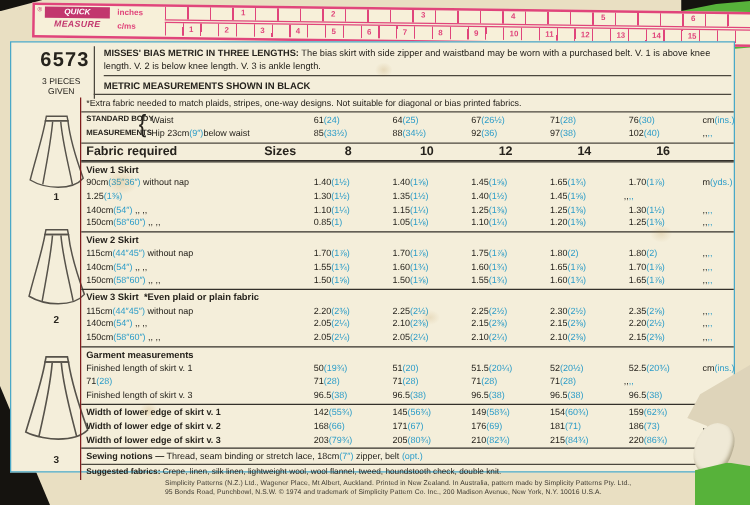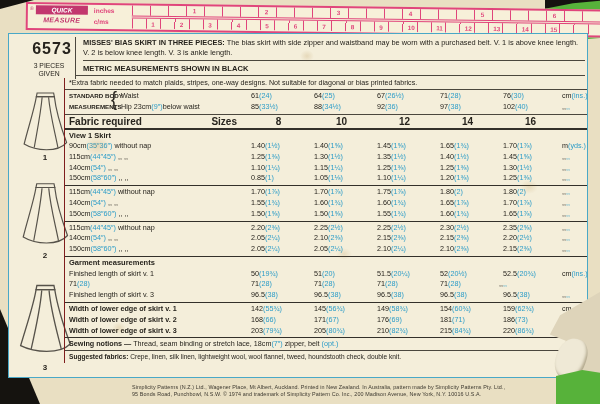--- a/index.html
+++ b/index.html
@@ -123,21 +123,21 @@
         <span class="tick-num" style="left: 417.5px; top: 2px;">15</span>
       </div>
   </div>
 
   <div id="panel">
     <div id="pattern-number">6573</div>
     <div id="pieces">3 PIECES
 GIVEN</div>
     <div id="hdr-divider"></div>
 
-    <div id="desc"><b>MISSES' BIAS SKIRT IN THREE PIECES:</b><span> The bias skirt with side zipper and waistband may be worn with a purchased belt. V. 1 is above knee length. V. 2 is below knee length. V. 3 is ankle length.</span></div>
+    <div id="desc"><b>MISSES' BIAS METRIC IN THREE LENGTHS:</b><span> The bias skirt with side zipper and waistband may be worn with a purchased belt. V. 1 is above knee length. V. 2 is below knee length. V. 3 is ankle length.</span></div>
     <div id="metric-bar">METRIC MEASUREMENTS SHOWN IN BLACK</div>
 
     <div class="figure" style="top:56px;">
       <svg width="46" height="62" viewBox="0 0 64 84" fill="none" stroke="#56524a" stroke-width="1.6">
         <path d="M21 3 L44 3 L45 8 L20 8 Z"></path>
         <path d="M20 8 C17 26 9 50 3 74 C13 80 26 82 34 82 C46 82 56 79 62 72 C54 50 47 26 45 8 Z"></path>
         <path d="M28 9 C26 32 21 56 17 79"></path>
           <path d="M37 9 C39 32 45 54 50 79"></path>
       </svg>
       <div class="fig-num">1</div>
@@ -202,21 +202,20 @@
           <div class="trow">
      <div class="lbl">90cm<span class="bl">(35″36″)</span> without nap</div>
             <div class="val">1.40<span class="bl">(1½)</span></div>
             <div class="val">1.40<span class="bl">(1⅝)</span></div>
             <div class="val">1.45<span class="bl">(1⅝)</span></div>
             <div class="val">1.65<span class="bl">(1¾)</span></div>
             <div class="val">1.70<span class="bl">(1⅞)</span></div>
             <div class="unit"><span>m</span><span class="bl">(yds.)</span></div>
           </div>
           <div class="trow">
-     <div class="lbl">115cm<span class="bl">(44″45″)</span>   ,,    ,,</div>
             <div class="val">1.25<span class="bl">(1⅜)</span></div>
             <div class="val">1.30<span class="bl">(1½)</span></div>
             <div class="val">1.35<span class="bl">(1½)</span></div>
             <div class="val">1.40<span class="bl">(1½)</span></div>
             <div class="val">1.45<span class="bl">(1⅝)</span></div>
             <div class="unit"><span>,,</span><span class="bl">,,</span></div>
           </div>
           <div class="trow">
      <div class="lbl">140cm<span class="bl">(54″)</span>   ,,    ,,</div>
             <div class="val">1.10<span class="bl">(1¼)</span></div>
@@ -230,20 +229,21 @@
      <div class="lbl">150cm<span class="bl">(58″60″)</span>   ,,    ,,</div>
             <div class="val">0.85<span class="bl">(1)</span></div>
             <div class="val">1.05<span class="bl">(1⅛)</span></div>
             <div class="val">1.10<span class="bl">(1¼)</span></div>
             <div class="val">1.20<span class="bl">(1⅜)</span></div>
             <div class="val">1.25<span class="bl">(1⅜)</span></div>
             <div class="unit"><span>,,</span><span class="bl">,,</span></div>
           </div>
         </div>
         <div class="sect">
+          <div class="sect-title"><b>View 2  Skirt</b></div>
           <div class="trow">
      <div class="lbl">115cm<span class="bl">(44″45″)</span> without nap</div>
             <div class="val">1.70<span class="bl">(1⅞)</span></div>
             <div class="val">1.70<span class="bl">(1⅞)</span></div>
             <div class="val">1.75<span class="bl">(1⅞)</span></div>
             <div class="val">1.80<span class="bl">(2)</span></div>
             <div class="val">1.80<span class="bl">(2)</span></div>
             <div class="unit"><span>,,</span><span class="bl">,,</span></div>
           </div>
           <div class="trow">
@@ -259,20 +259,21 @@
      <div class="lbl">150cm<span class="bl">(58″60″)</span>   ,,    ,,</div>
             <div class="val">1.50<span class="bl">(1⅝)</span></div>
             <div class="val">1.50<span class="bl">(1⅝)</span></div>
             <div class="val">1.55<span class="bl">(1¾)</span></div>
             <div class="val">1.60<span class="bl">(1¾)</span></div>
             <div class="val">1.65<span class="bl">(1⅞)</span></div>
             <div class="unit"><span>,,</span><span class="bl">,,</span></div>
           </div>
         </div>
         <div class="sect">
+          <div class="sect-title"><b>View 3  Skirt</b>&nbsp;&nbsp;<b>*Even plaid or plain fabric</b></div>
           <div class="trow">
      <div class="lbl">115cm<span class="bl">(44″45″)</span> without nap</div>
             <div class="val">2.20<span class="bl">(2⅜)</span></div>
             <div class="val">2.25<span class="bl">(2½)</span></div>
             <div class="val">2.25<span class="bl">(2½)</span></div>
             <div class="val">2.30<span class="bl">(2½)</span></div>
             <div class="val">2.35<span class="bl">(2⅝)</span></div>
             <div class="unit"><span>,,</span><span class="bl">,,</span></div>
           </div>
           <div class="trow">

